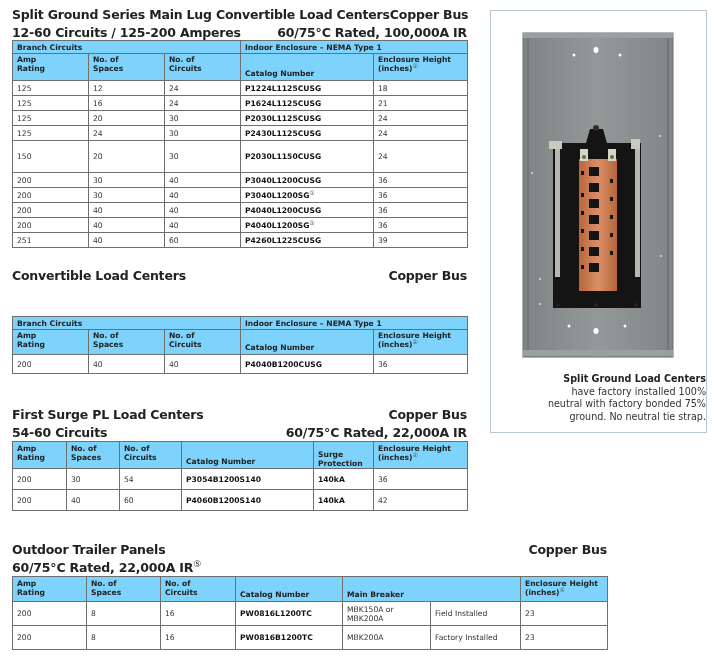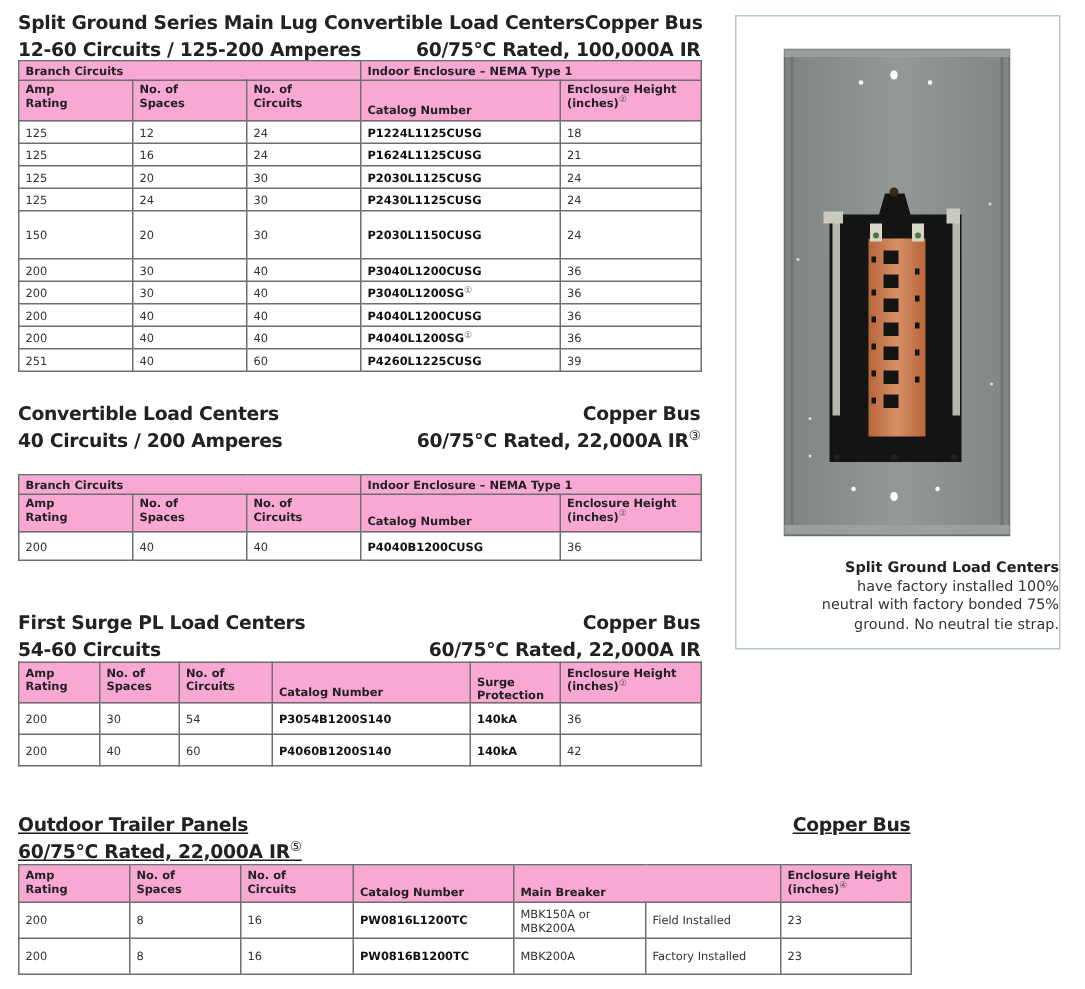--- a/index.html
+++ b/index.html
@@ -12,21 +12,21 @@
     font-weight: bold; font-size: 12.5px; letter-spacing: -0.2px; color: #222;
     line-height: 15px; white-space: nowrap;
   }
   .title-line sup { font-size: 9px; font-weight: normal; vertical-align: 5px; line-height: 0; }
 
   table { border-collapse: collapse; table-layout: fixed; font-size: 7.6px; }
   td, th {
     border: 1px solid #6e6e6e; padding: 0 4px; text-align: left; vertical-align: middle;
     font-weight: normal; color: #333;
   }
-  th { background: #f9a8d4; color: #222; font-weight: bold; line-height: 9px; }
+  th { background: #7dd3fc; color: #222; font-weight: bold; line-height: 9px; }
   th.grp { height: 13px; }
   th.colh { vertical-align: bottom; padding-bottom: 2px; }
   td.cat { font-weight: bold; color: #111; }
   .fn { font-size: 6px; font-weight: normal; color: #555; vertical-align: 3px; line-height: 0; }
   .tbl { position: absolute; }
   .tbl table { border: 1px solid #555; }
 
   
   #photo-box {
     position: absolute; left: 490px; top: 10px; width: 217px; height: 423px;
@@ -142,24 +142,20 @@
           <td><span>39</span></td>
         </tr>
       </tbody>
   </table>
 </div>
 
 <div class="section" style="top:267px; width:455px;">
   <div class="title-line" style="margin-top:1px;">
     <span>Convertible Load Centers</span>
     <span>Copper Bus</span>
-  </div>
-  <div class="title-line" style="margin-top:3px;">
-    <span>40 Circuits / 200 Amperes</span>
-    <span><span>60/75°C Rated, 22,000A IR</span><sup>③</sup></span>
   </div>
 </div>
 <div class="tbl" style="left:12px; top:316px;">
   <table style="width:455px;">
     <colgroup>
         <col style="width:76px">
         <col style="width:76px">
         <col style="width:76px">
         <col style="width:133px">
         <col style="width:94px">
@@ -233,21 +229,21 @@
           <td><span>40</span></td>
           <td><span>60</span></td>
           <td class="cat"><span>P4060B1200S140</span></td>
           <td style="font-weight: bold; color: rgb(17, 17, 17);"><span>140kA</span></td>
           <td><span>42</span></td>
         </tr>
       </tbody>
   </table>
 </div>
 
-<div class="section" style="top:542px; width:595px;text-decoration:underline;">
+<div class="section" style="top:542px; width:595px;">
   <div class="title-line">
     <span>Outdoor Trailer Panels</span>
     <span>Copper Bus</span>
   </div>
   <div class="title-line" style="margin-top:3px;">
     <span><span>60/75°C Rated, 22,000A IR</span><sup>⑤</sup></span>
   </div>
 </div>
 <div class="tbl" style="left:12px; top:576px;">
   <table style="width:595px;">

